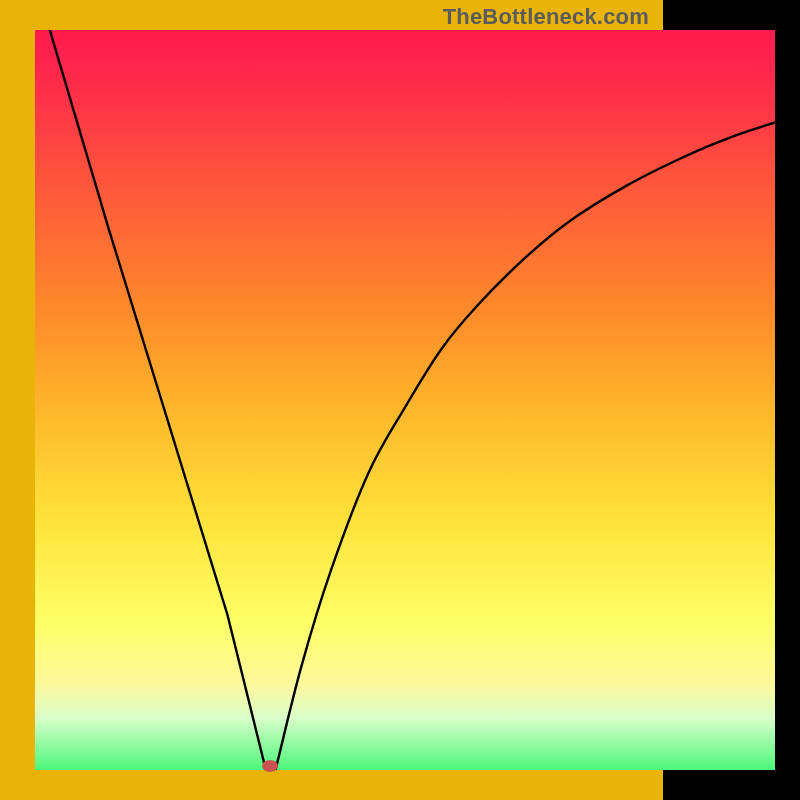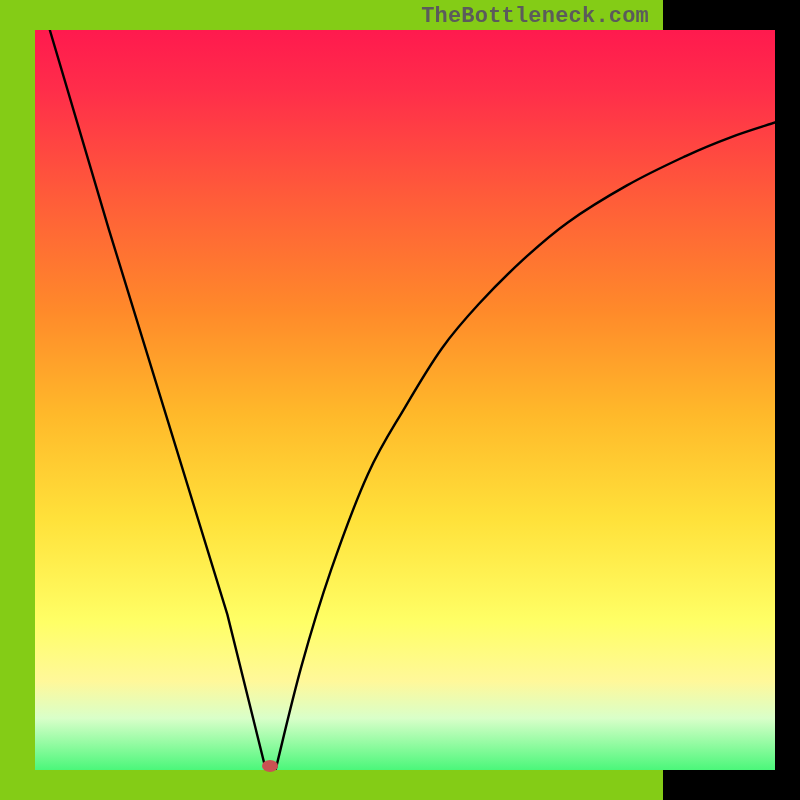--- a/index.html
+++ b/index.html
@@ -8,22 +8,21 @@
     width: 800px;
     height: 800px;
     background: #000;
     overflow: hidden;
     font-family: Arial, Helvetica, sans-serif;
   }
   .frame {
     position: relative;
     width: 663px;
     height: 800px;
-    background: #84cc16;
-    font-family: Liberation Mono, monospace;
+    background: #eab308;
   }
   .watermark {
     position: absolute;
     top: 4px;
     right: 14px;
     color: #5b5b5b;
     font-size: 22px;
     font-weight: 600;
     letter-spacing: 0.2px;
     z-index: 20;

